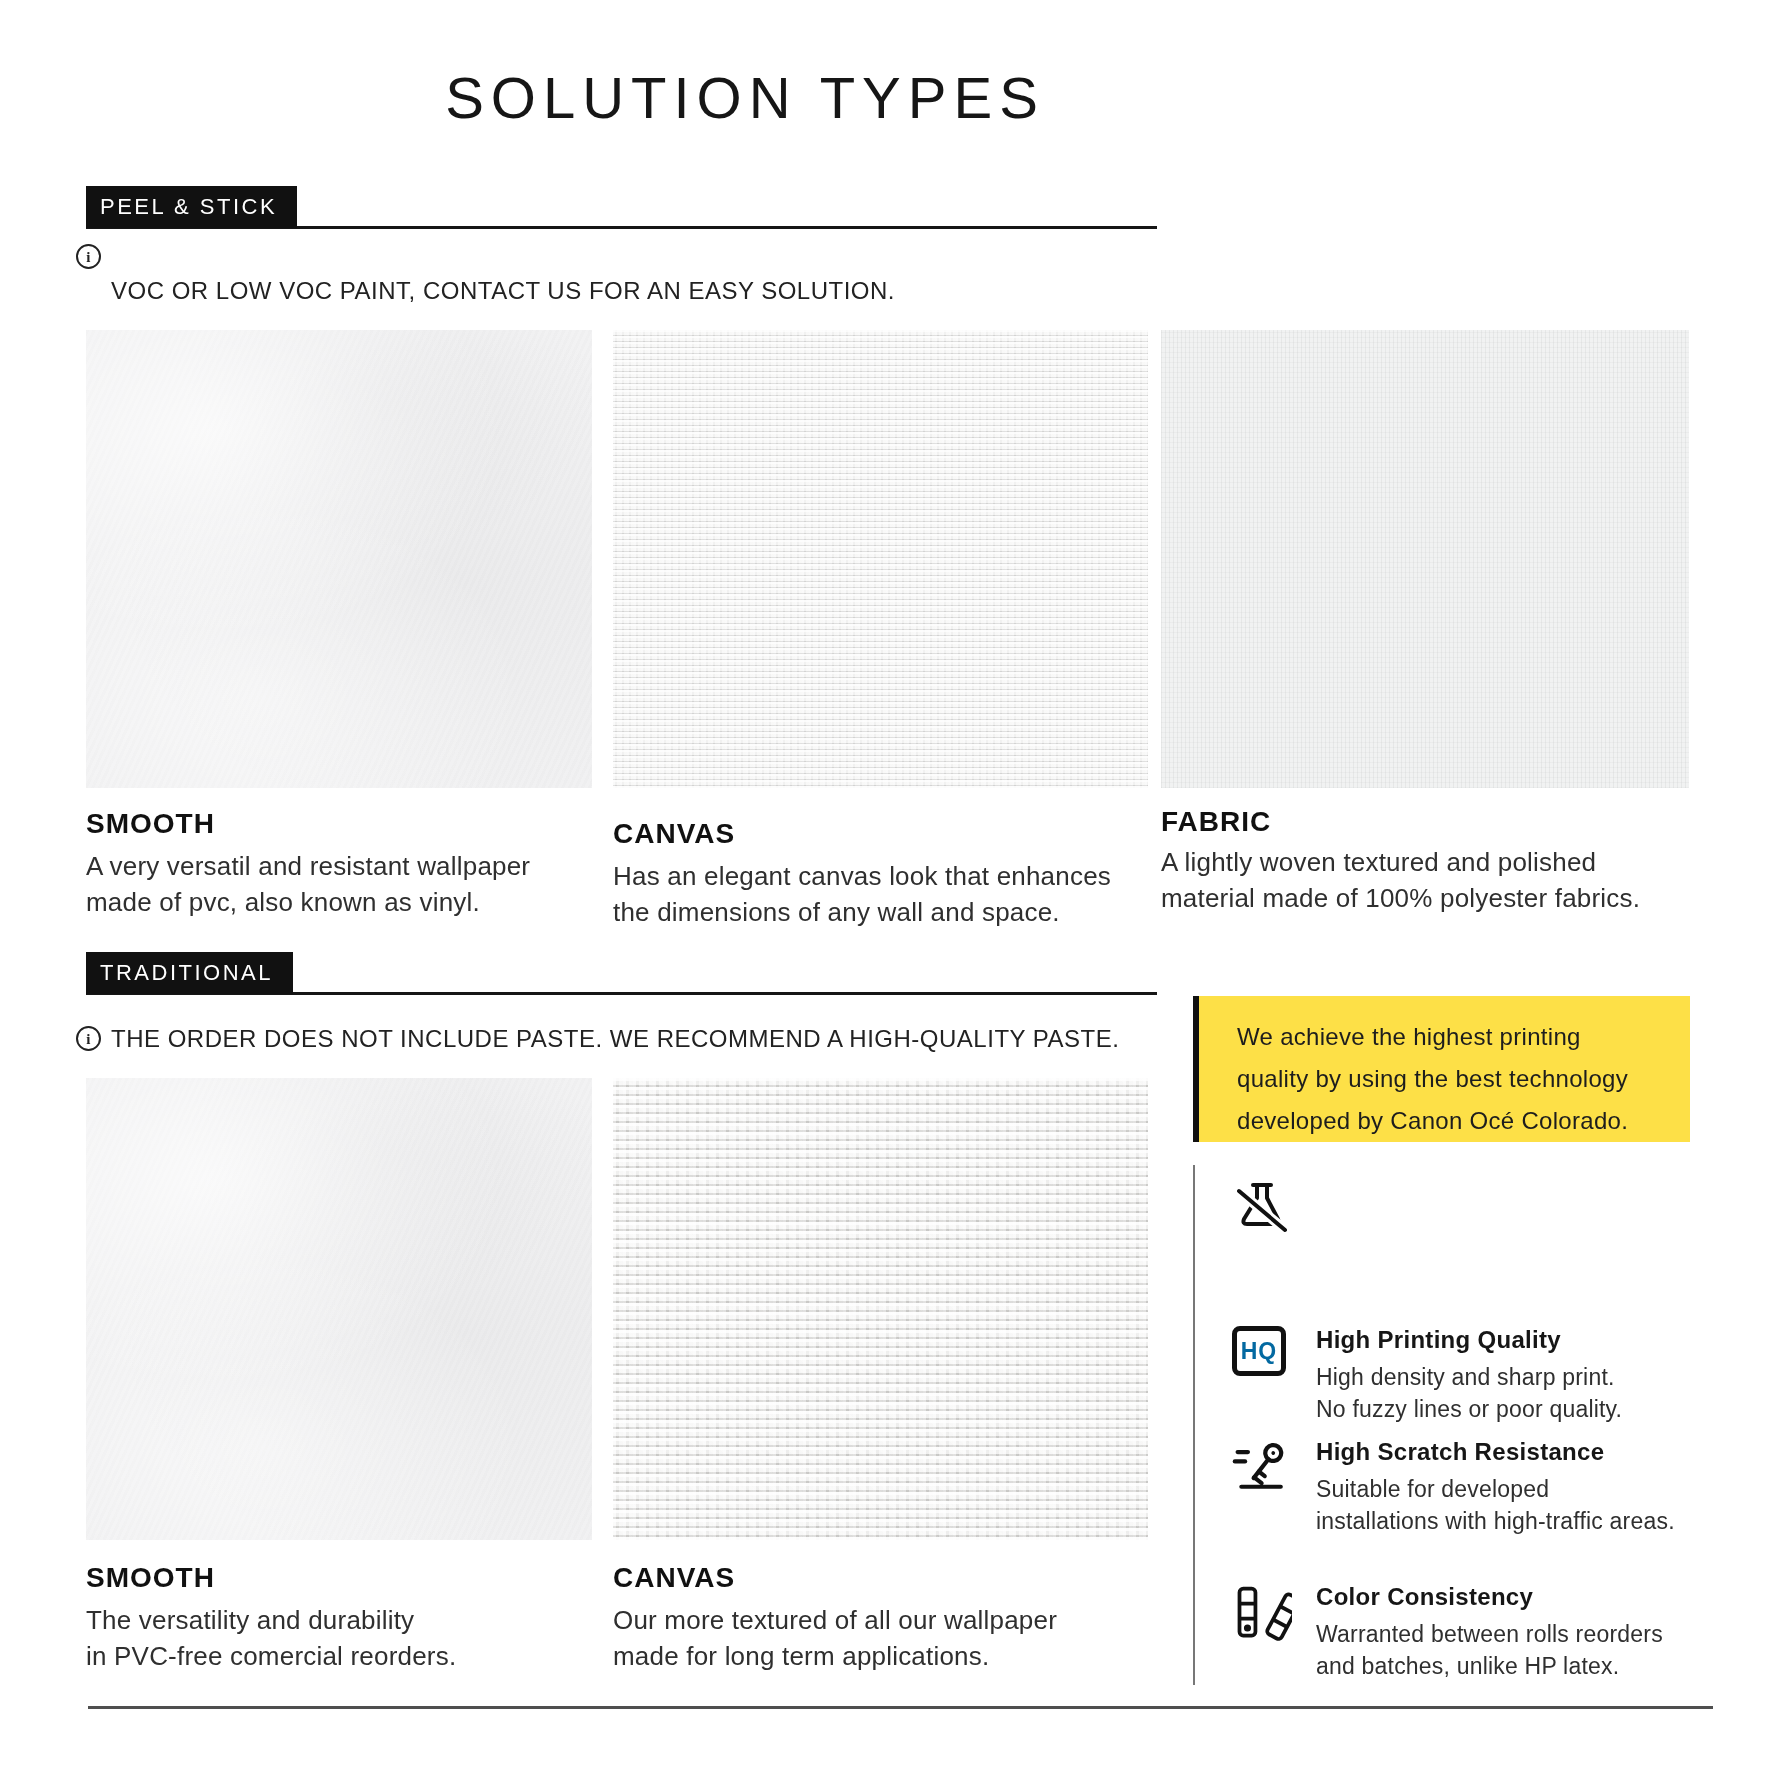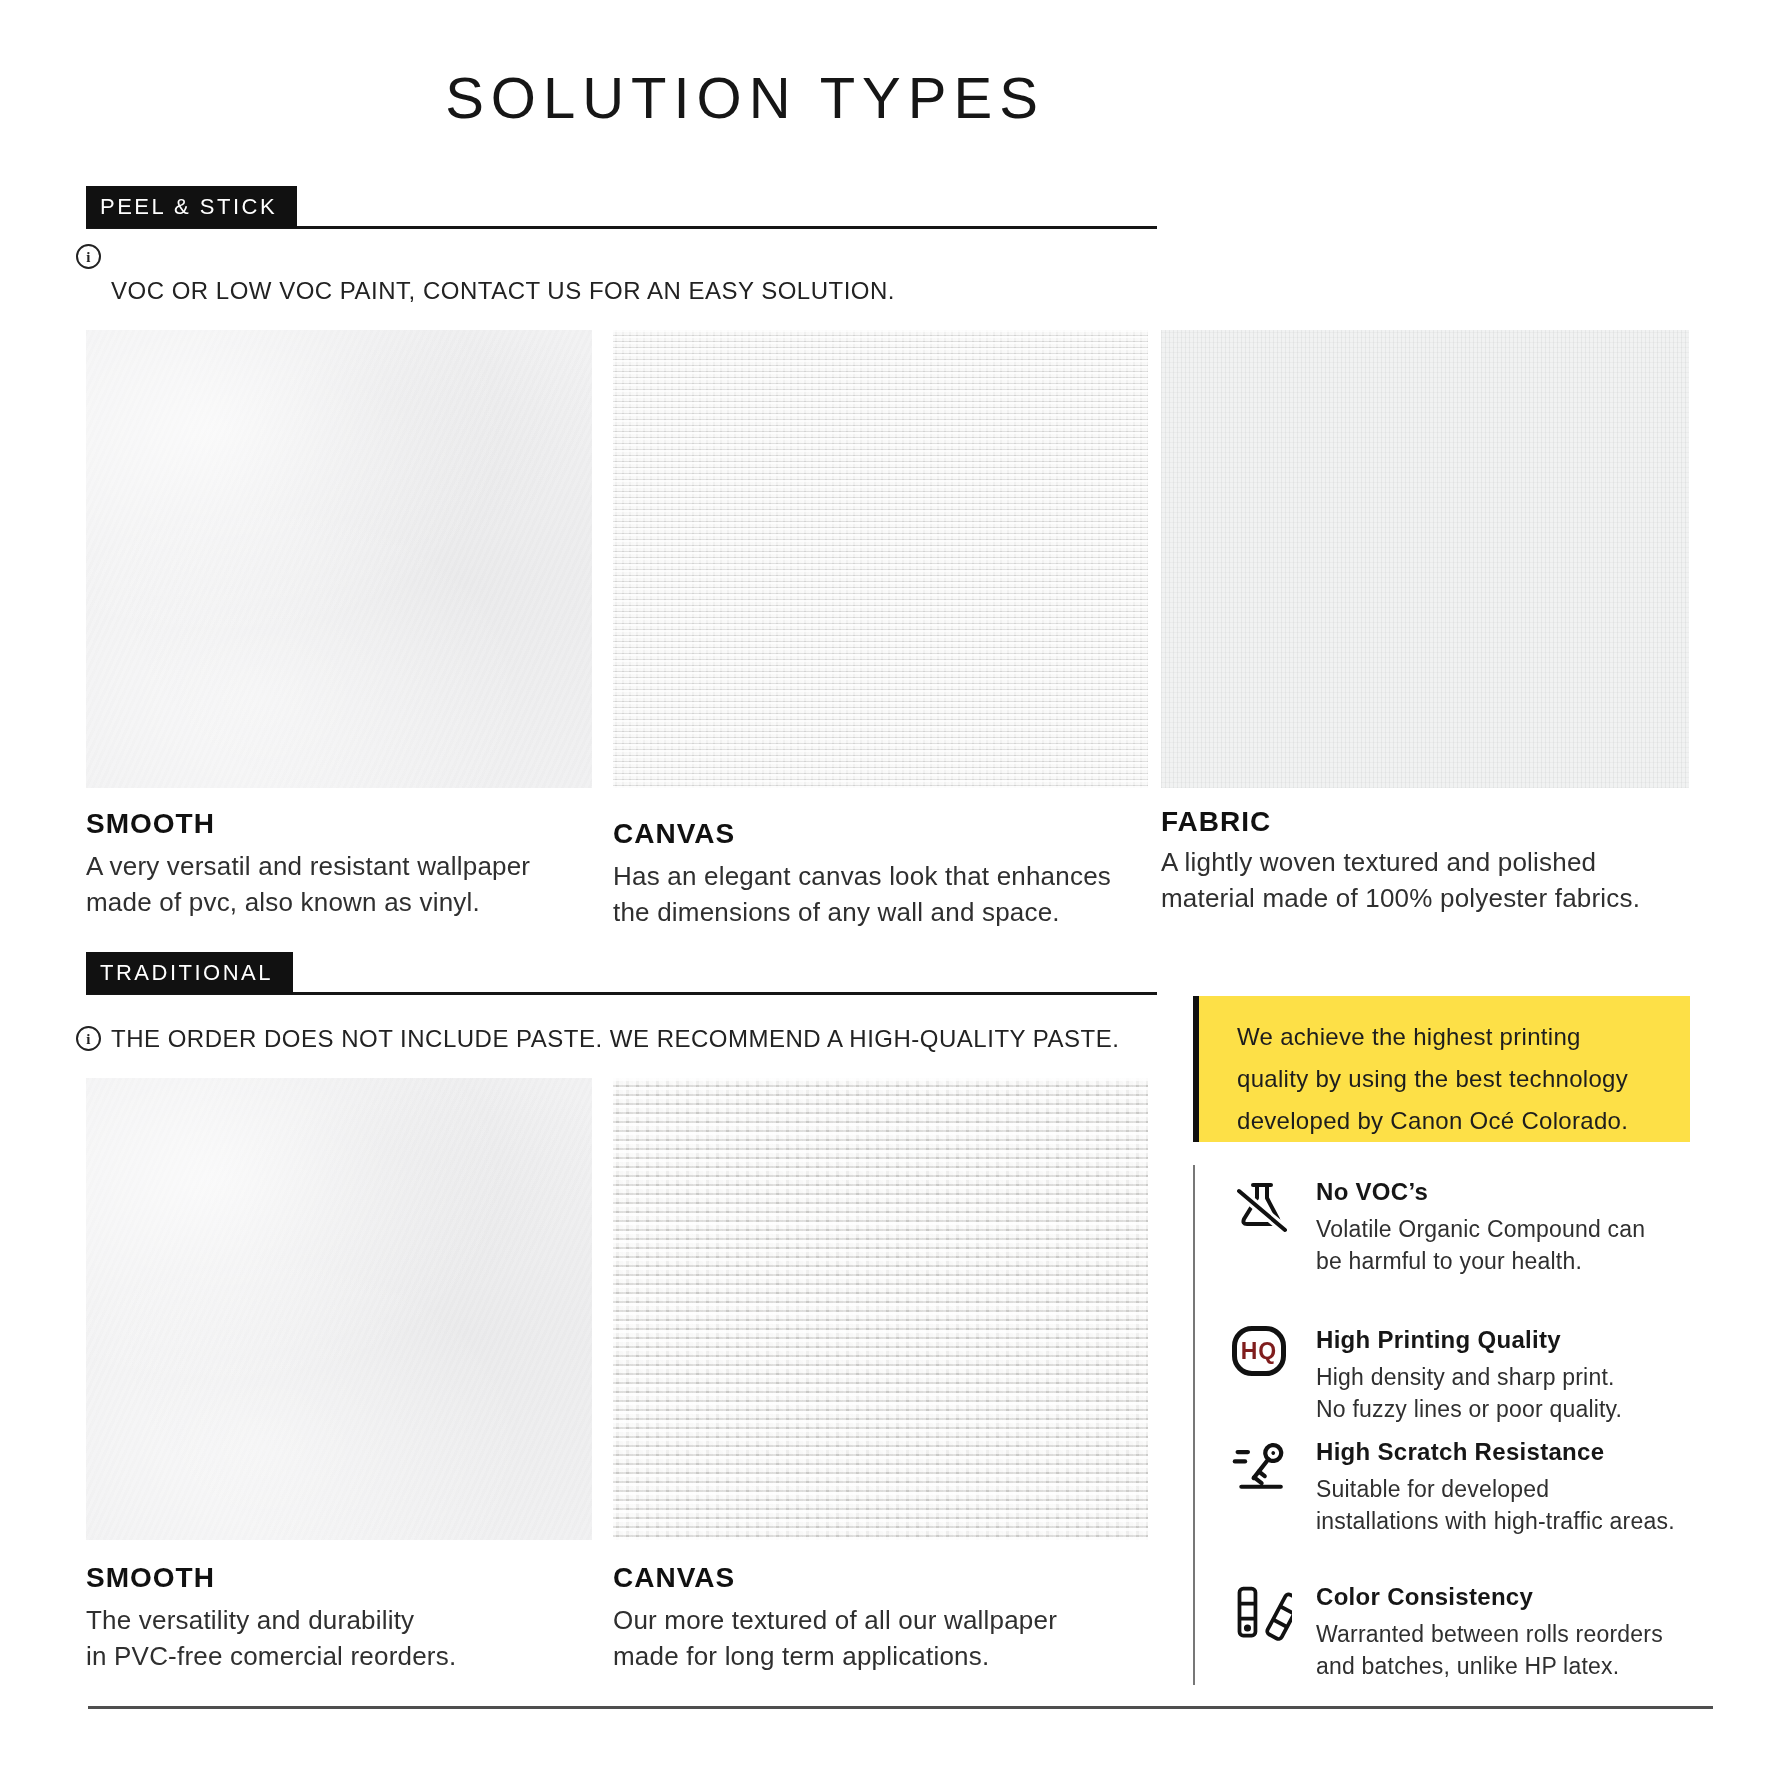--- a/index.html
+++ b/index.html
@@ -74,22 +74,22 @@
     position:absolute;left:1199px;top:996px;width:491px;height:146px;background:#fde047;
     box-sizing:border-box;padding:20px 0 0 38px;font-size:24px;line-height:42px;color:#1d1d1d;letter-spacing:0.3px;
   }
   .features-rule{position:absolute;left:1193px;top:1165px;width:2px;height:520px;background:#777777;}
   .feature{position:absolute;left:1232px;width:470px;display:flex;gap:22px;}
   .f1{top:1178px;} .f2{top:1326px;} .f3{top:1438px;} .f4{top:1583px;}
   .feature-icon{flex:0 0 62px;width:62px;}
   .feature-title{font-size:24px;font-weight:700;letter-spacing:0.3px;color:#161616;margin:0 0 7px 0;}
   .feature-desc{font-size:23px;line-height:32px;color:#2f2f2f;letter-spacing:0.2px;}
   .hq-box{
-    width:54px;height:50px;border:5px solid #111;border-radius:20px;box-sizing:border-box;
-    display:flex;align-items:center;justify-content:center;font-size:23px;font-weight:700;letter-spacing:1px;color:#7f1d1d;
+    width:54px;height:50px;border:5px solid #111;border-radius:8px;box-sizing:border-box;
+    display:flex;align-items:center;justify-content:center;font-size:23px;font-weight:700;letter-spacing:1px;color:#0369a1;
   }
   .bottom-rule{position:absolute;left:88px;top:1706px;width:1625px;height:3px;background:#4f4f4f;}
 </style>
 </head>
 <body>
 
 <div class="page">
 
   <h1 class="title">SOLUTION TYPES</h1>
 
@@ -163,27 +163,20 @@
   <div class="feature f1">
     <div class="feature-icon">
       <svg viewBox="0 0 60 60" width="60" height="60">
         <g fill="none" stroke="#111" stroke-width="4" stroke-linecap="round" stroke-linejoin="round">
           <path d="M21 7 h18"></path>
           <path d="M25 7 v13 L12 41 q-2 5 3 5 h28 q5 0 3 -5 L35 20 V7"></path>
         </g>
         <path d="M7 13 L53 52" stroke="#ffffff" stroke-width="10" stroke-linecap="round" fill="none"></path>
         <path d="M7 13 L53 52" stroke="#111" stroke-width="4" stroke-linecap="round" fill="none"></path>
       </svg>
-    </div>
-    <div class="feature-body">
-      <div class="feature-title">No VOC’s</div>
-      <div class="feature-desc">
-        <span>Volatile Organic Compound can</span><br>
-        <span>be harmful to your health.</span>
-      </div>
     </div>
   </div>
 
   <div class="feature f2">
     <div class="feature-icon">
       <div class="hq-box">HQ</div>
     </div>
     <div class="feature-body">
       <div class="feature-title">High Printing Quality</div>
       <div class="feature-desc">

